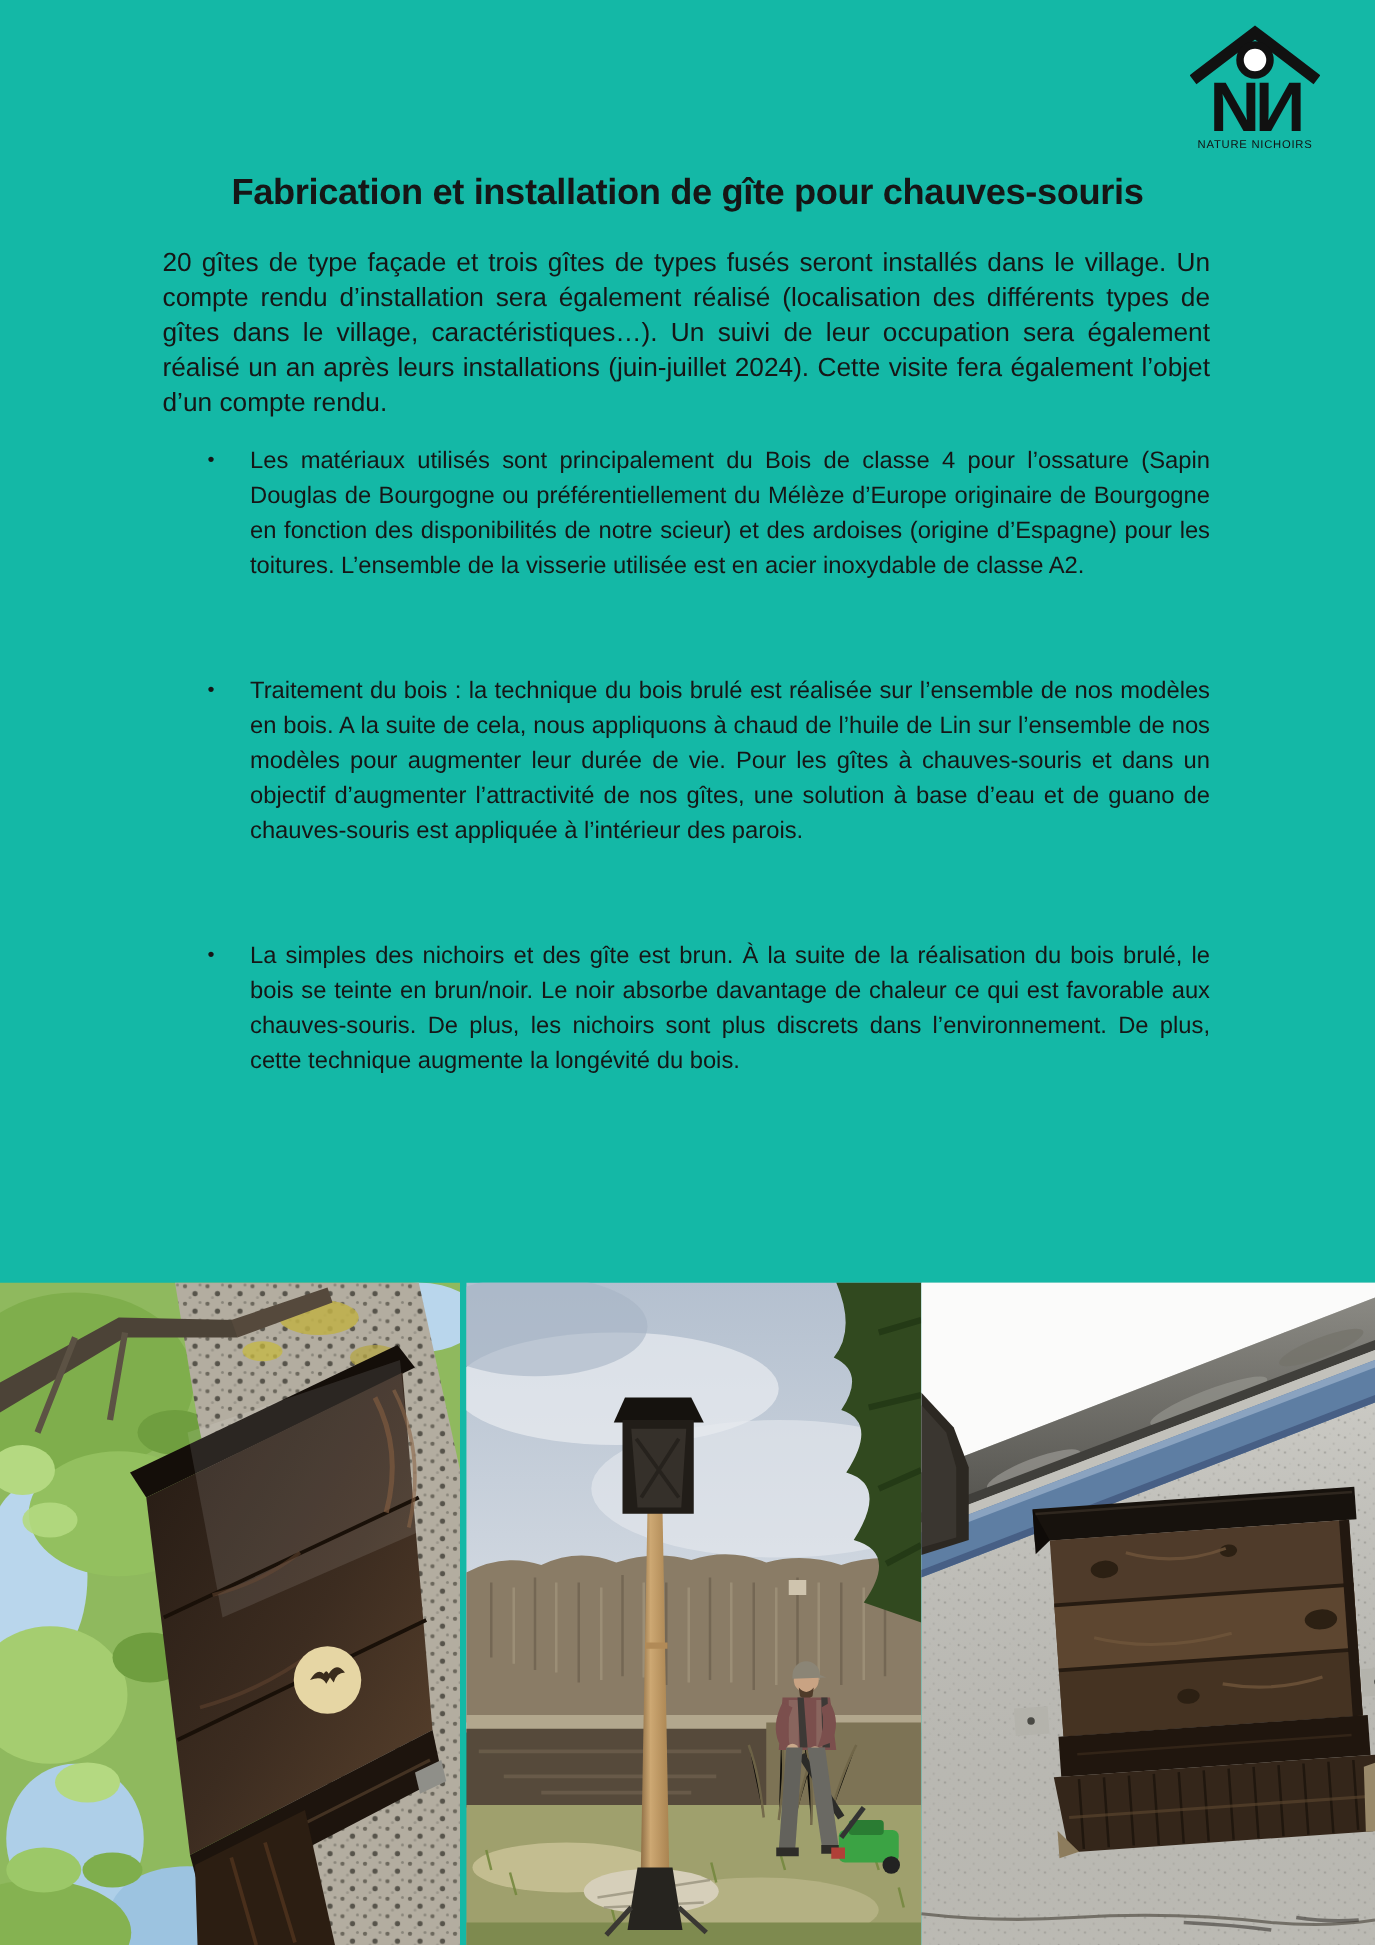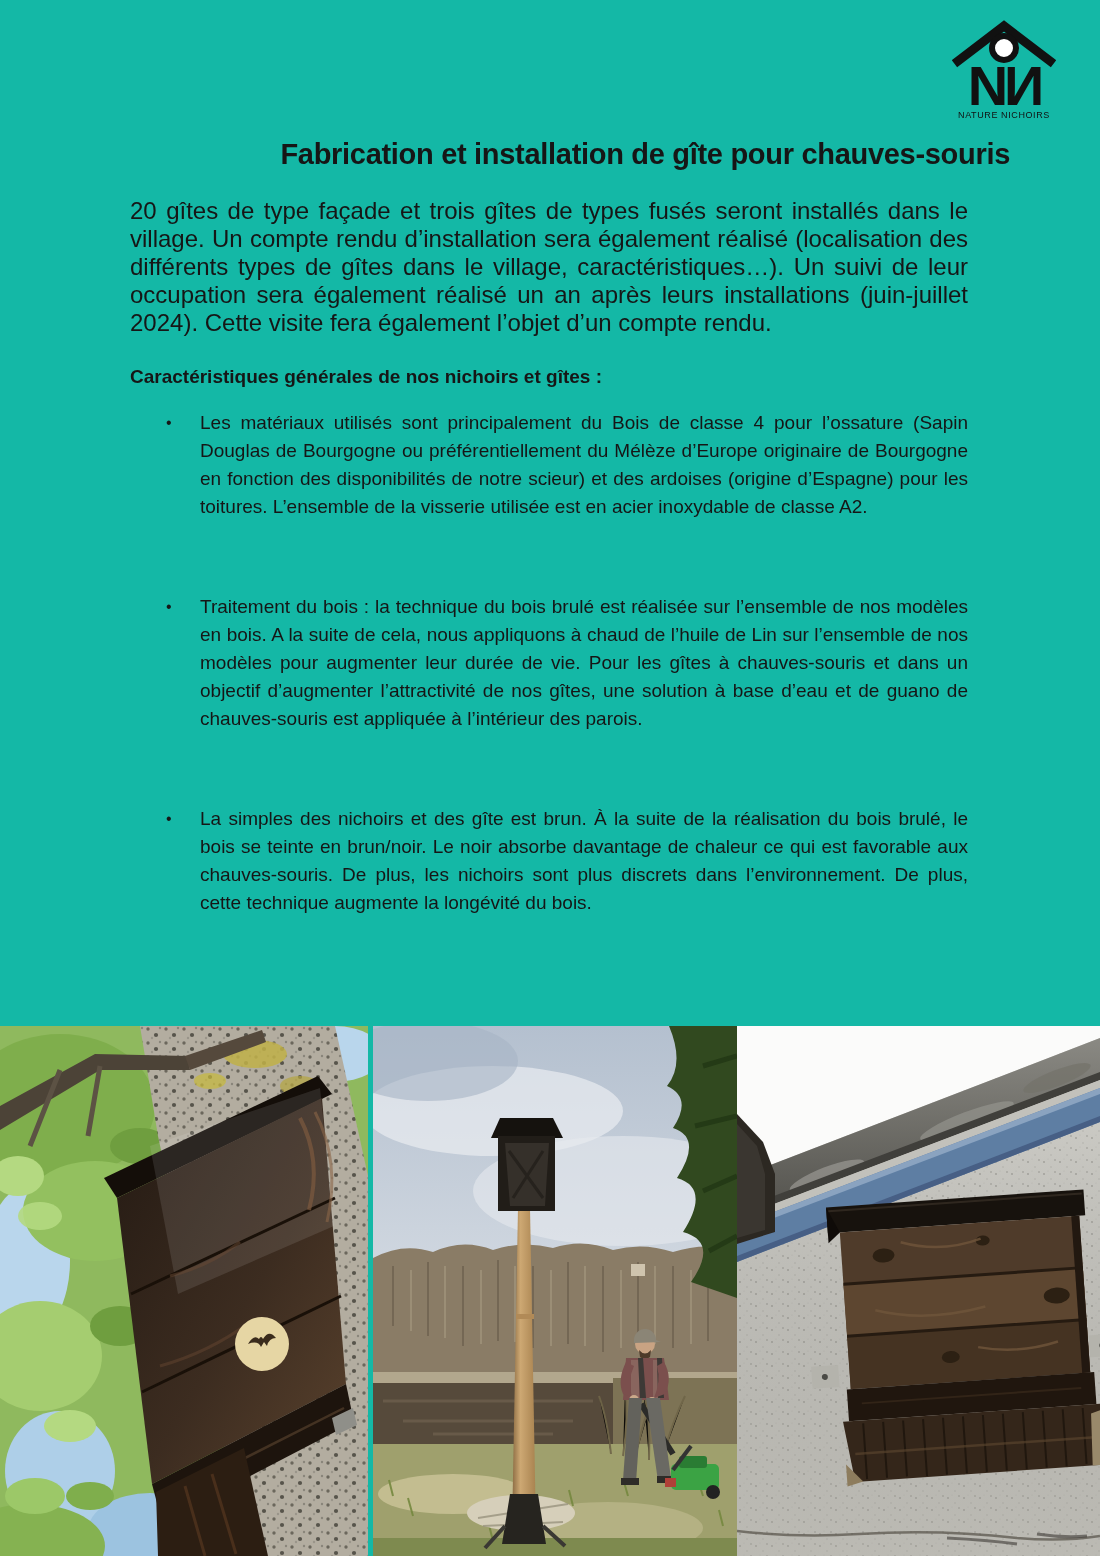--- a/index.html
+++ b/index.html
@@ -3,25 +3,25 @@
 <meta charset="utf-8">
 <style>
   html,body{margin:0;padding:0;background:#e8e8e8;}
   .page{
     position:relative;width:1100px;height:1556px;background:#14b8a6;
     font-family:"Liberation Sans",sans-serif;color:#161616;overflow:hidden;
     margin:0 auto;
   }
   .logo{position:absolute;top:6px;right:44px;width:104px;height:118px;}
   .title{
-    margin:138px 90px 0 90px;font-size:29px;font-weight:bold;text-align:right;
+    margin:138px 90px 0 90px;font-size:29px;font-weight:bold;text-align:center;
     letter-spacing:-0.3px;
   }
   .intro{
-    margin:26px 132px 0 130px;font-size:24px;line-height:28px;text-align:justify;
+    margin:26px 132px 0 130px;font-size:21px;line-height:28px;text-align:justify;
   }
   .section-heading{
     margin:26px 132px 0 130px;font-size:19px;line-height:28px;font-weight:bold;
   }
   ul.bullets{
     list-style:none;margin:18px 132px 0 130px;padding:0;
   }
   ul.bullets li{
     position:relative;padding-left:70px;font-size:19px;line-height:28px;text-align:justify;
   }
@@ -52,21 +52,20 @@
       <circle cx="52" cy="42" r="12" fill="#ffffff" stroke="#111" stroke-width="6"></circle>
     </g>
     <text x="52" y="99" text-anchor="middle" font-size="56" font-weight="bold" letter-spacing="-4" fill="#111">NИ</text>
     <text x="52" y="112" text-anchor="middle" font-size="9" letter-spacing="0.6" fill="#111">NATURE  NICHOIRS</text>
   </svg>
 
   <h1 class="title">Fabrication et installation de gîte pour chauves-souris</h1>
 
   <p class="intro">20 gîtes de type façade et trois gîtes de types fusés seront installés dans le village. Un compte rendu d’installation sera également réalisé (localisation des différents types de gîtes dans le village, caractéristiques…). Un suivi de leur occupation sera également réalisé un an après leurs installations (juin-juillet 2024). Cette visite fera également l’objet d’un compte rendu.</p>
 
-  <p class="section-heading">Caractéristiques générales de nos nichoirs et gîtes :</p>
 
   <ul class="bullets">
     <li>
       <span class="dot">•</span>
       <span><b>Les matériaux</b><span> utilisés sont principalement du </span><b>Bois de classe 4</b><span> pour l’ossature (Sapin Douglas de Bourgogne ou préférentiellement du Mélèze d’Europe originaire de Bourgogne en fonction des disponibilités de notre scieur) et des </span><b>ardoises</b><span> (origine d’Espagne) pour les toitures. L’ensemble de la </span><b>visserie</b><span> utilisée est en </span><b>acier inoxydable de classe A2</b><span>.</span></span>
     </li>
     <li>
       <span class="dot">•</span>
       <span><b>Traitement du bois :</b><span> la technique du </span><b>bois brulé</b><span> est réalisée sur l’ensemble de nos modèles en bois.  A la suite de cela, nous appliquons à chaud de l’</span><b>huile de Lin</b><span> sur l’ensemble de nos modèles pour augmenter leur durée de vie. Pour les gîtes à chauves-souris et dans un objectif d’augmenter l’attractivité de nos gîtes, une </span><b>solution à base d’eau et de guano</b><span> de chauves-souris est appliquée à l’intérieur des parois.</span></span>
     </li>

